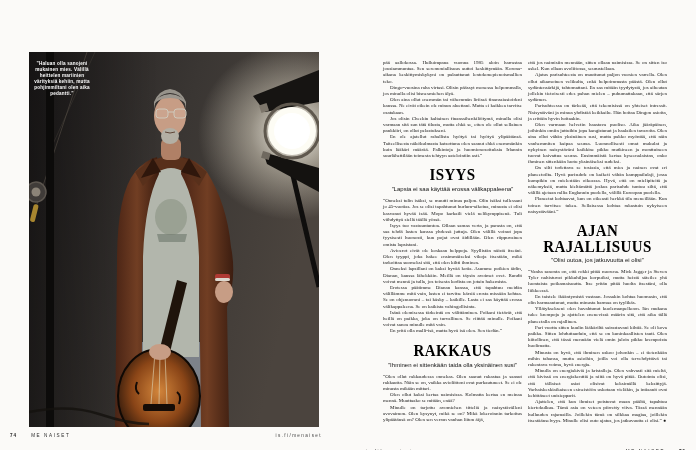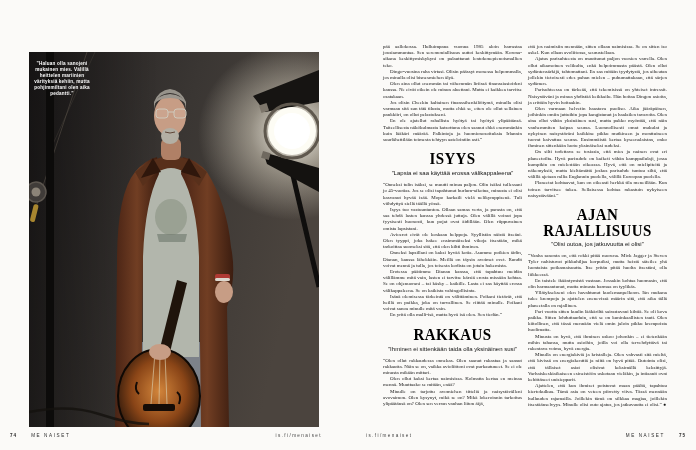--- a/index.html
+++ b/index.html
@@ -14,21 +14,21 @@
   
   .footer{position:absolute;top:433px;display:flex;justify-content:space-between;align-items:baseline;
           font:400 4.6px/5px "Liberation Sans", sans-serif;letter-spacing:1px;color:#2b2b2b;}
   .footer .grp{display:flex;gap:14px;align-items:baseline;}
   .footer .num{font-weight:700;}
   .footer .mag{letter-spacing:1.6px;}
   .footer .site{letter-spacing:1.4px;color:#444;}
   .footer-left{left:10px;width:312px;}
   .footer-right{left:18px;width:320px;}
   
-  .page-right{position:absolute;left:348px;top:0;width:348px;height:416px;}
+  .page-right{position:absolute;left:348px;top:16px;width:348px;height:416px;}
   .col{position:absolute;top:44px;width:139px;text-align:justify;font-size:5px;line-height:6.2px;}
   .col-1{left:35px;}
   .col-2{left:180px;}
   .col p{margin:0;text-indent:7px;}
   .col p.first{text-indent:0;}
   h2.section{font-family:"Liberation Serif", serif;font-weight:700;font-size:15px;line-height:15px;
              letter-spacing:0.4px;text-align:center;margin:9px 0 3px;color:#000;text-indent:0;
              transform:scaleY(1.08);}
   .subq{font:400 6px/7.4px "Liberation Sans", sans-serif;text-align:center;margin:0 0 4.5px;
         text-indent:0;color:#141414;}

